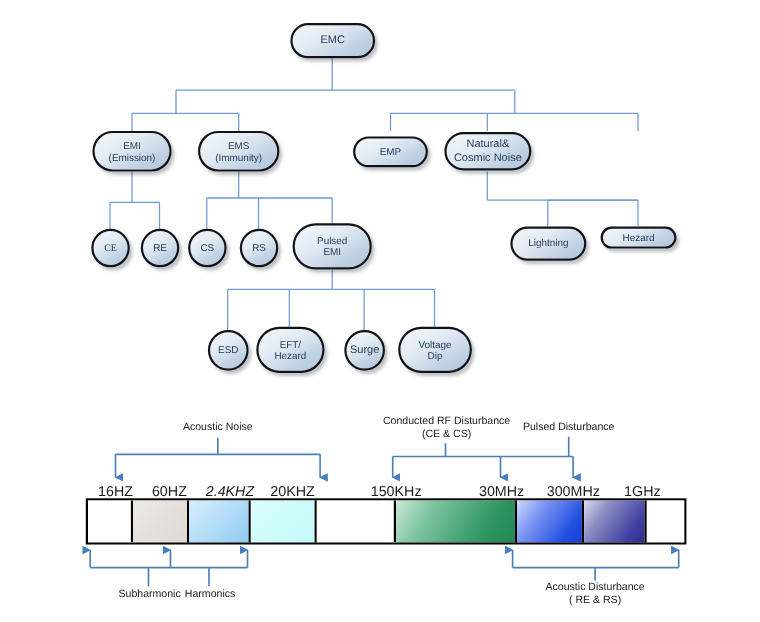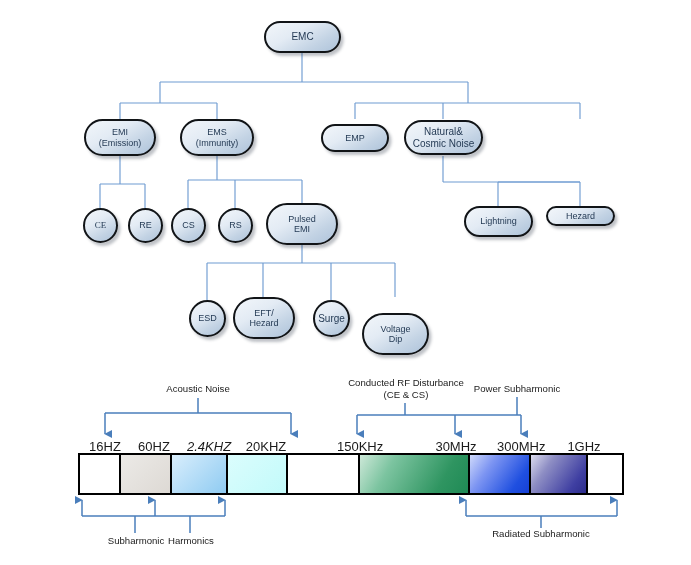--- a/index.html
+++ b/index.html
@@ -164,21 +164,21 @@
     <span>
       <span class="lbl">EFT/</span>
       <span class="lbl">Hezard</span>
     </span>
   </div>
 
   <div class="node circ f8" style="left:313px;top:300px;width:37px;height:37px;">
     <span class="lbl">Surge</span>
   </div>
 
-  <div class="node pill f9" style="left:362px;top:297px;width:67px;height:42px;margin-top:16px;">
+  <div class="node pill f9" style="left:362px;top:297px;width:67px;height:42px;">
     <span>
       <span class="lbl">Voltage</span>
       <span class="lbl">Dip</span>
     </span>
   </div>
 
   <div id="bar">
     <div class="seg" style="width:42px;background:#ffffff;"></div>
     <div class="seg" style="width:53px;background:linear-gradient(135deg,#eceae7 0%,#ddd9d4 100%);"></div>
     <div class="seg" style="width:57px;background:linear-gradient(135deg,#d9eefc 0%,#8fcbf2 100%);"></div>
@@ -245,28 +245,29 @@
   <div class="grouplbl" style="left:128px;top:383px;width:140px;">
     <span>Acoustic Noise</span>
   </div>
 
   <div class="grouplbl" style="left:327px;top:377px;width:158px;">
     <div>Conducted RF Disturbance</div>
     <div>(CE &amp; CS)</div>
   </div>
 
   <div class="grouplbl" style="left:451px;top:383px;width:132px;">
-    <span>Power Subharmonic</span>
+    <span>Pulsed Disturbance</span>
   </div>
 
   <div class="grouplbl" style="left:90px;top:535px;width:92px;">
     <span>Subharmonic</span>
   </div>
 
   <div class="grouplbl" style="left:152px;top:535px;width:78px;">
     <span>Harmonics</span>
   </div>
 
   <div class="grouplbl" style="left:466px;top:528px;width:150px;">
-    <div>Radiated Subharmonic</div>
+    <div>Acoustic Disturbance</div>
+    <div>( RE &amp; RS)</div>
   </div>
 
 </div>
 
 </body></html>

